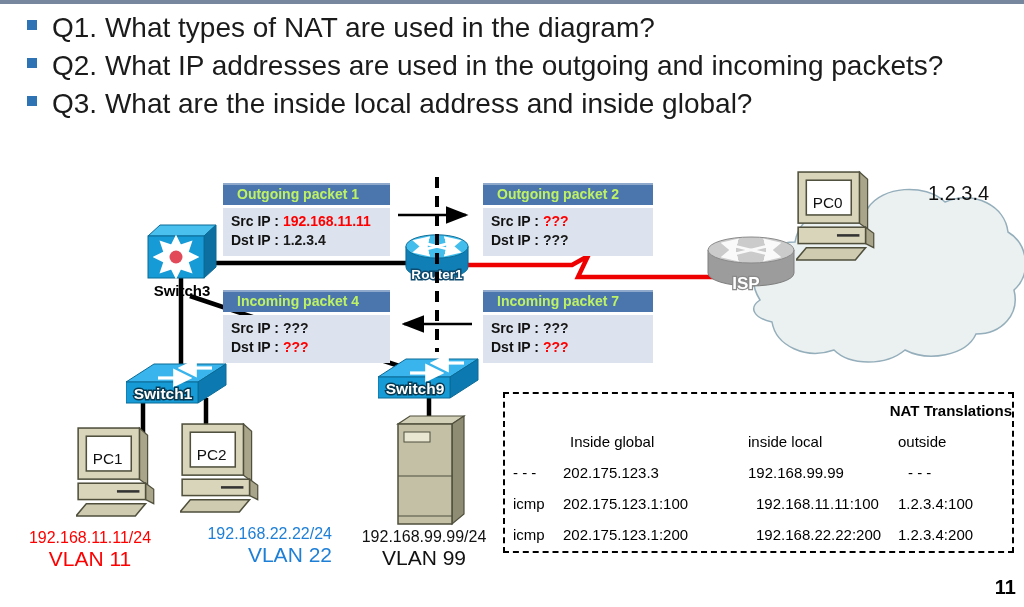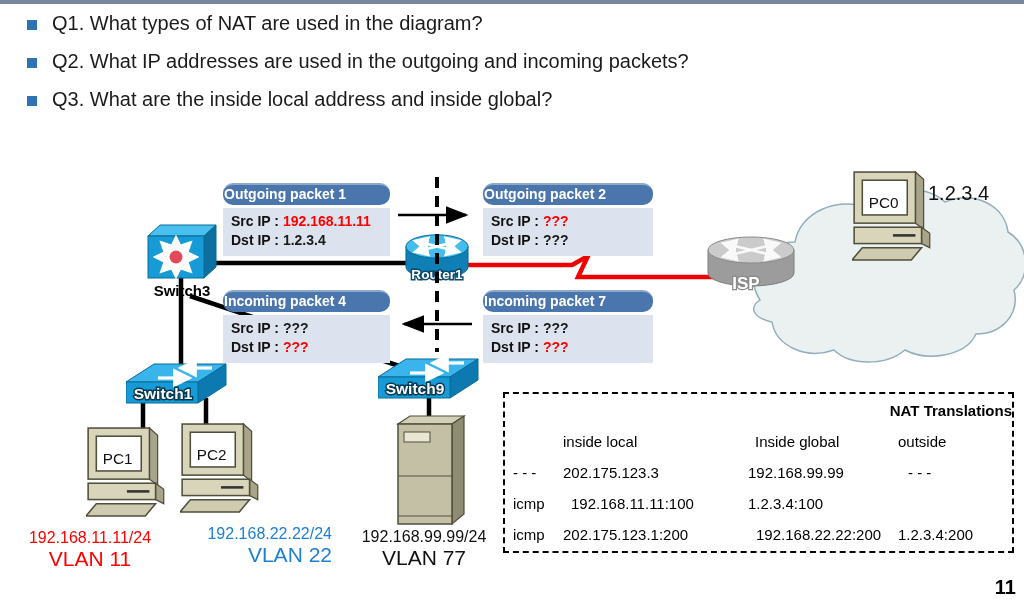--- a/index.html
+++ b/index.html
@@ -4,25 +4,25 @@
 <style>
   html,body{margin:0;padding:0;background:#fff;}
   #slide{position:relative;width:1024px;height:607px;background:#ffffff;overflow:hidden;
          font-family:"Liberation Sans",sans-serif;}
   .layer{position:absolute;left:0;top:0;z-index:1;}
   .top-layer{z-index:5;pointer-events:none;}
   
   #topstrip{position:absolute;left:0;top:0;width:1024px;height:4px;background:#76879e;z-index:6;}
   
   .q-bullet{position:absolute;width:10px;height:10px;background:#2e74b5;z-index:2;}
-  .q-text{position:absolute;left:52px;font-size:20px;color:#1b1b1b;z-index:2;white-space:nowrap;}
+  .q-text{position:absolute;left:52px;font-size:28px;color:#1b1b1b;z-index:2;white-space:nowrap;}
   
   .pkt{position:absolute;z-index:4;}
-  .pkt-h{background:#4a76ad;border-top:2px solid #8fa9cc;color:#ffffff;font-weight:bold;
-         font-size:14px;height:20px;line-height:19px;padding-left:1px;border-radius:10px;}
+  .pkt-h{background:#4a76ad;border-top:2px solid #8fa9cc;color:#bef264;font-weight:bold;
+         font-size:14px;height:20px;line-height:19px;padding-left:14px;}
   .pkt-b{background:#dde3ee;margin-top:3px;padding:4px 0 6px 8px;font-weight:bold;
          font-size:14px;line-height:19px;color:#111;white-space:nowrap;}
   .val-red{color:#ff0000;}
   .val-dark{color:#1a1a1a;}
   
   .dev{position:absolute;z-index:2;}
   .dev-label{position:absolute;z-index:3;font-weight:bold;font-size:15px;color:#000;text-align:center;}
   
   .nat{position:absolute;left:503px;top:392px;width:511px;height:161px;border:2px dashed #000;
        background:#fff;z-index:4;font-size:15px;color:#000;box-sizing:border-box;}
@@ -198,34 +198,34 @@
       <g stroke="#fff" stroke-width="2.8" opacity="0.9" marker-end="url(#aw3)">
         <line x1="45" y1="14" x2="20" y2="8"></line>
           <line x1="45" y1="14" x2="70" y2="20"></line>
         <line x1="45" y1="14" x2="20" y2="20"></line>
           <line x1="45" y1="14" x2="70" y2="8"></line>
       </g>
       <text x="40" y="53" text-anchor="middle" font-size="17" font-weight="bold" fill="#fff" stroke="#8a8a8a" stroke-width="2.5" paint-order="stroke" font-family="Liberation Sans,sans-serif">ISP</text>
     </svg>
   </div>
 
-  <div class="dev" style="left:852px;top:170px;text-align:center;">
+  <div class="dev" style="left:796px;top:170px;text-align:center;">
     <svg width="86" height="94" viewBox="0 0 84 92">
       <polygon points="62,2 70,9 70,58 62,52" fill="#a9a58a" stroke="#4f4f3c" stroke-width="1.2"></polygon>
       <rect x="2" y="2" width="60" height="50" fill="#d9d5bb" stroke="#4f4f3c" stroke-width="1.5"></rect>
       <rect x="10" y="10" width="44" height="34" fill="#ffffff" stroke="#4f4f3c" stroke-width="1.5"></rect>
       <text x="31" y="37" text-anchor="middle" font-size="15" fill="#111" font-family="Liberation Sans,sans-serif">PC0</text>
       <polygon points="68,56 76,62 76,76 68,72" fill="#a9a58a" stroke="#4f4f3c" stroke-width="1.2"></polygon>
       <rect x="2" y="56" width="66" height="16" fill="#d9d5bb" stroke="#4f4f3c" stroke-width="1.5"></rect>
       <line x1="40" y1="64" x2="62" y2="64" stroke="#333" stroke-width="2.5"></line>
       <polygon points="10,76 68,76 58,88 0,88" fill="#cfcbb1" stroke="#4f4f3c" stroke-width="1.5"></polygon>
     </svg>
   </div>
 
-  <div class="dev" style="left:86px;top:426px;">
+  <div class="dev" style="left:76px;top:426px;">
     <svg width="86" height="94" viewBox="0 0 84 92">
       <polygon points="62,2 70,9 70,58 62,52" fill="#a9a58a" stroke="#4f4f3c" stroke-width="1.2"></polygon>
       <rect x="2" y="2" width="60" height="50" fill="#d9d5bb" stroke="#4f4f3c" stroke-width="1.5"></rect>
       <rect x="10" y="10" width="44" height="34" fill="#ffffff" stroke="#4f4f3c" stroke-width="1.5"></rect>
       <text x="31" y="37" text-anchor="middle" font-size="15" fill="#111" font-family="Liberation Sans,sans-serif">PC1</text>
       <polygon points="68,56 76,62 76,76 68,72" fill="#a9a58a" stroke="#4f4f3c" stroke-width="1.2"></polygon>
       <rect x="2" y="56" width="66" height="16" fill="#d9d5bb" stroke="#4f4f3c" stroke-width="1.5"></rect>
       <line x1="40" y1="64" x2="62" y2="64" stroke="#333" stroke-width="2.5"></line>
       <polygon points="10,76 68,76 58,88 0,88" fill="#cfcbb1" stroke="#4f4f3c" stroke-width="1.5"></polygon>
     </svg>
@@ -263,32 +263,33 @@
     </defs>
     <line x1="437" y1="177" x2="437" y2="352" stroke="#000" stroke-width="4" stroke-dasharray="11 8"></line>
     <line x1="398" y1="215" x2="466" y2="215" stroke="#000" stroke-width="2.5" marker-end="url(#ab)"></line>
     <line x1="472" y1="324" x2="404" y2="324" stroke="#000" stroke-width="2.5" marker-end="url(#ab)"></line>
   </svg>
 
   <div class="nat">
     <div class="nat-title">NAT Translations</div>
     <div class="trow thead">
       <span></span>
+      <span style="padding-left:7px;">Inside global</span>
       <span>inside local</span>
-      <span style="padding-left:7px;">Inside global</span>
       <span>outside</span>
     </div>
     <div class="trow tdata">
       <span>- - -</span>
       <span>202.175.123.3</span>
       <span>192.168.99.99</span>
       <span style="padding-left:10px;">- - -</span>
     </div>
     <div class="trow tdata">
       <span>icmp</span>
+      <span>202.175.123.1:100</span>
       <span style="padding-left:8px;">192.168.11.11:100</span>
       <span>1.2.3.4:100</span>
     </div>
     <div class="trow tdata">
       <span>icmp</span>
       <span>202.175.123.1:200</span>
       <span style="padding-left:8px;">192.168.22.22:200</span>
       <span>1.2.3.4:200</span>
     </div>
   </div>
@@ -296,18 +297,18 @@
   <div class="vgroup c-red" style="left:10px;top:528px;width:160px;">
     <div class="vip">192.168.11.11/24</div>
     <div class="vname">VLAN 11</div>
   </div>
   <div class="vgroup c-blue" style="left:172px;top:524px;width:160px;text-align:right;">
     <div class="vip">192.168.22.22/24</div>
     <div class="vname">VLAN 22</div>
   </div>
   <div class="vgroup c-black" style="left:344px;top:527px;width:160px;">
     <div class="vip">192.168.99.99/24</div>
-    <div class="vname">VLAN 77</div>
+    <div class="vname">VLAN 99</div>
   </div>
 
   <div class="pc0-ip">1.2.3.4</div>
   <div class="pagenum">11</div>
 </div>
 
 </body></html>

